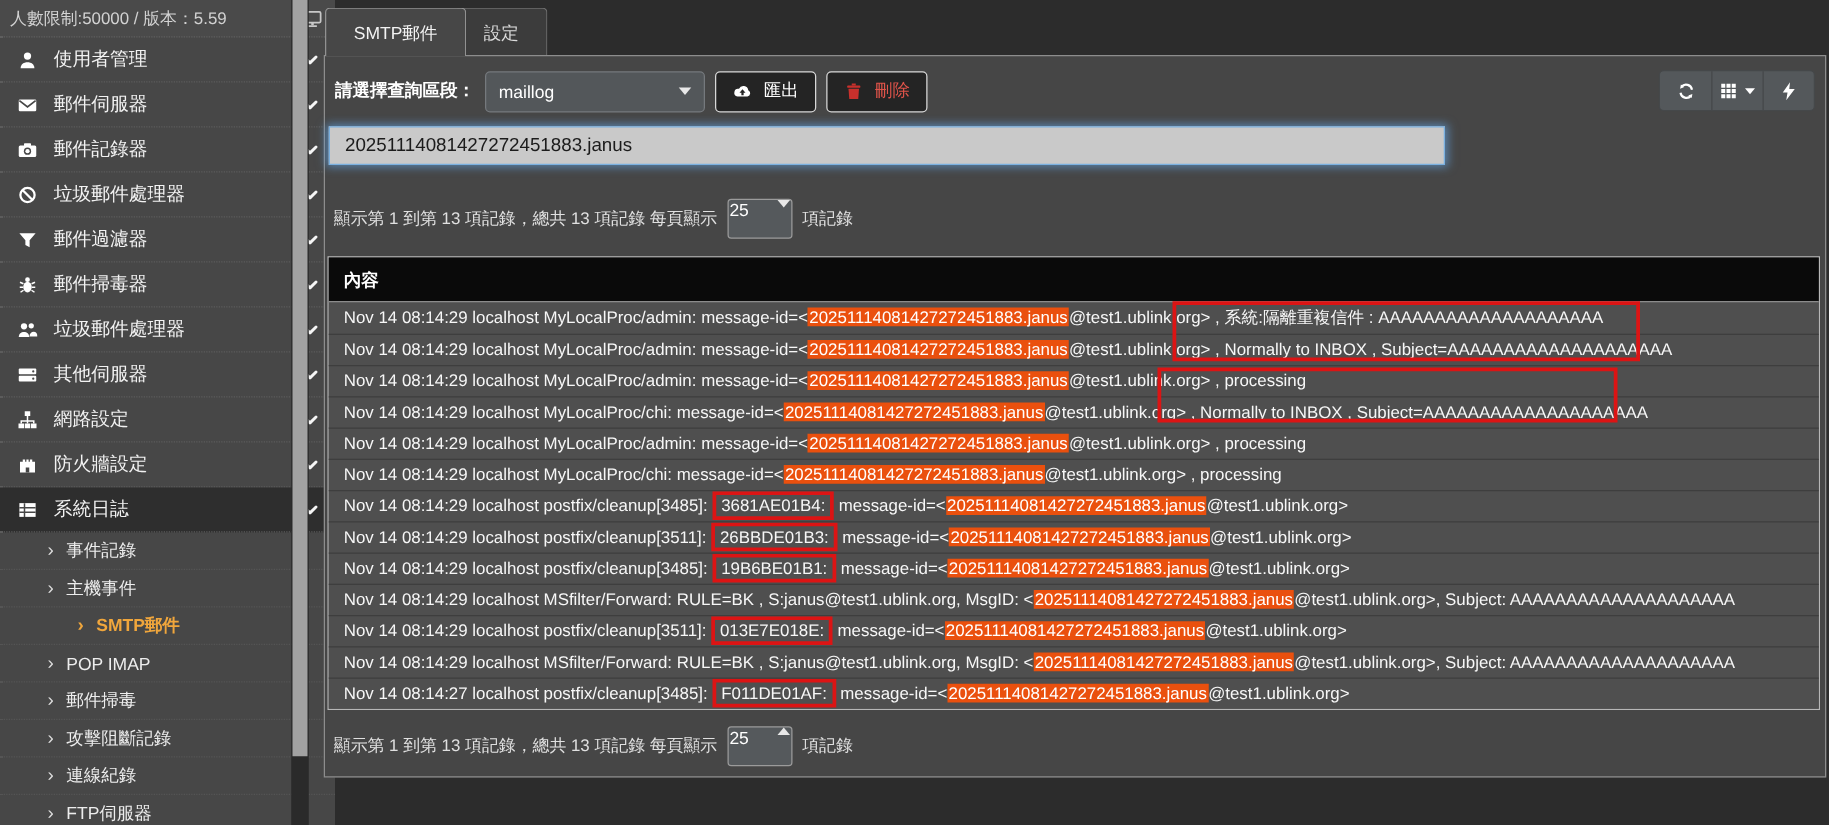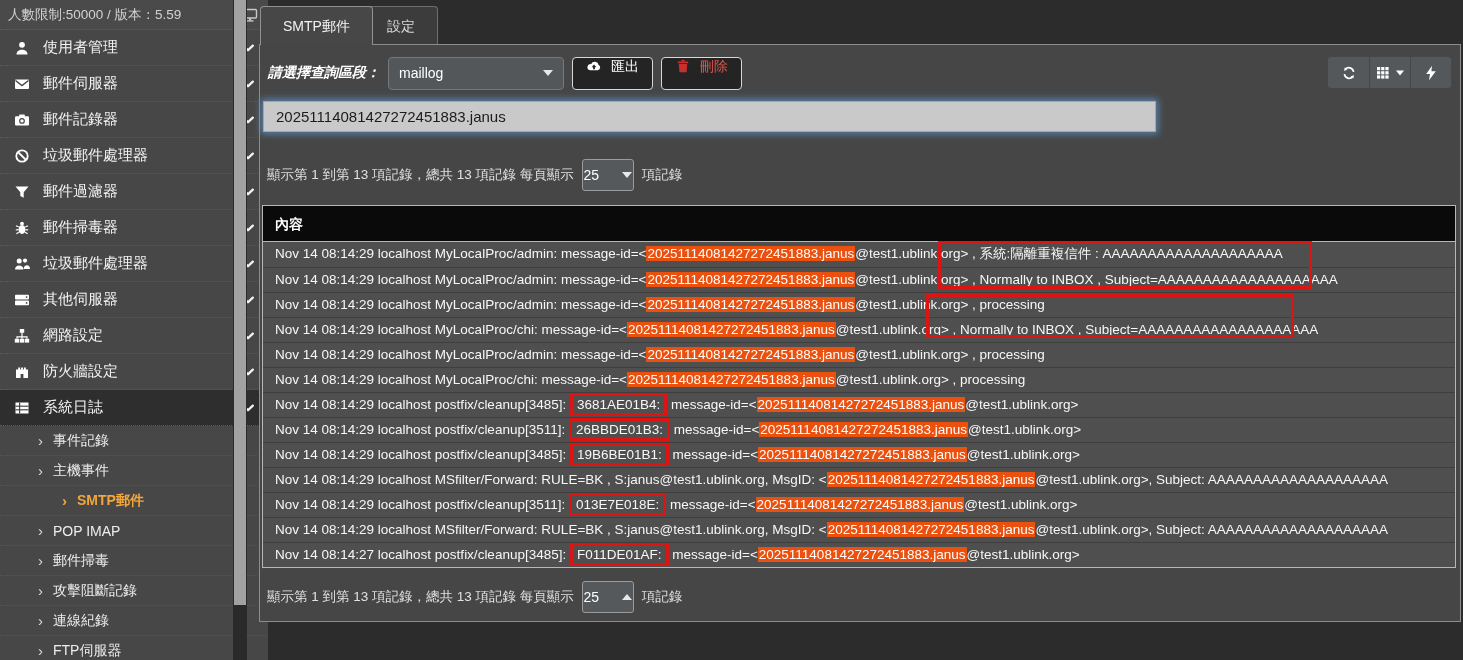--- a/index.html
+++ b/index.html
@@ -32,50 +32,50 @@
   .tab { position:absolute; top:6px; height:39px; line-height:38px; font-size:14px;
          padding:0 22px; border-radius:4px 4px 0 0; cursor:pointer; white-space:nowrap; }
   #tab-smtp { left:260px; background:#474747; border:1px solid #919191; border-bottom:none; color:#f2f2f2; z-index:3; }
   #tab-settings { left:364px; background:#3c3c3c; border:1px solid #6e6e6e; border-bottom:none; color:#dcdcdc; }
 
   
   #panel { position:absolute; left:259px; top:44px; width:1202px; height:578px;
            background:#464646; border:1px solid #8d8d8d; }
 
   #toolbar { position:absolute; left:8px; top:11px; height:34px; display:flex; align-items:center; }
-  #section-label { color:#fff; font-size:14px; font-weight:bold; margin-right:8px; white-space:nowrap;font-style:italic; }
+  #section-label { color:#fff; font-size:14px; font-weight:bold; margin-right:8px; white-space:nowrap; }
   #section-select { width:176px; height:33px; background:#53575a; border:1px solid #75797d; border-radius:4px;
                     color:#fff; font-size:14px; display:flex; align-items:center; padding:0 10px; cursor:pointer; }
   #section-select .sel-text { flex:1; }
   .caret-down { width:0; height:0; border-left:5px solid transparent; border-right:5px solid transparent;
                 border-top:6px solid #e8e8e8; }
   .caret-up   { width:0; height:0; border-left:5px solid transparent; border-right:5px solid transparent;
                 border-bottom:6px solid #e8e8e8; }
   .tb-btn { height:33px; margin-left:8px; background:#242424; border:1px solid #d8d8d8; border-radius:4px;
-            display:flex; align-items:flex-start; padding:0 13px; font-size:14px; cursor:pointer; white-space:nowrap; }
+            display:flex; align-items:center; padding:0 13px; font-size:14px; cursor:pointer; white-space:nowrap; }
   #export-btn { color:#fff; }
   #delete-btn { color:var(--delete-red); }
   .tb-btn .bicon { width:18px; height:16px; margin-right:7px; display:inline-flex; align-items:center; }
 
   #icon-group { position:absolute; right:8px; top:11px; height:33px; background:#54585b;
                 border:1px solid #45484a; border-radius:4px; display:flex; }
   .ig-btn { width:41px; display:flex; align-items:center; justify-content:center; cursor:pointer; }
   .ig-btn + .ig-btn { border-left:1px solid #44474a; }
   .ig-btn .caret-down { margin-left:4px; border-top-color:#fff; transform:scale(.8); }
 
   #search-input { position:absolute; left:3px; top:56px; width:893px; height:31px;
                   background:#c9c9c9; color:#1c1c1c; font-size:15px; padding:0 12px;
                   font-family:"Liberation Sans","DejaVu Sans",sans-serif;
                   border:1px solid #7ab0e0; box-shadow:0 0 7px 2px rgba(96,156,216,.7); outline:none; }
 
   .pag { position:absolute; left:7px; display:flex; align-items:center; color:#e0e0e0; font-size:13.5px; white-space:nowrap; }
   #pag-top { top:114px; }
   #pag-bottom { top:536px; }
   .pag .size-btn { height:32px; min-width:52px; margin:0 8px; background:#55595c; border:1px solid #9b9b9b;
-                   border-radius:3px; color:#fff; font-size:14px; display:flex; align-items:center;
+                   border-radius:3px; color:#fff; font-size:14px; display:flex; 
                    justify-content:center; gap:23px; cursor:pointer; }
 
   
   #log-table { position:absolute; left:2px; top:160px; width:1194px; border:1px solid #b7b7b7; background:#4f4f4f; }
   #log-header { height:36px; line-height:36px; background:#0a0a0a; color:#fff; font-size:14px; font-weight:bold;
                 padding-left:12px; border-bottom:1px solid #b7b7b7; }
   .log-row { height:25px; line-height:24px; padding-left:12px; color:#f7f7f7; font-size:13.5px;
              white-space:nowrap; overflow:hidden; background:#4f4f4f; border-top:1px solid #3e3e3e; }
   .log-row:first-child { border-top:none; }
   .seg-hl { background:var(--hl); color:#fff; padding:0 1px; }

